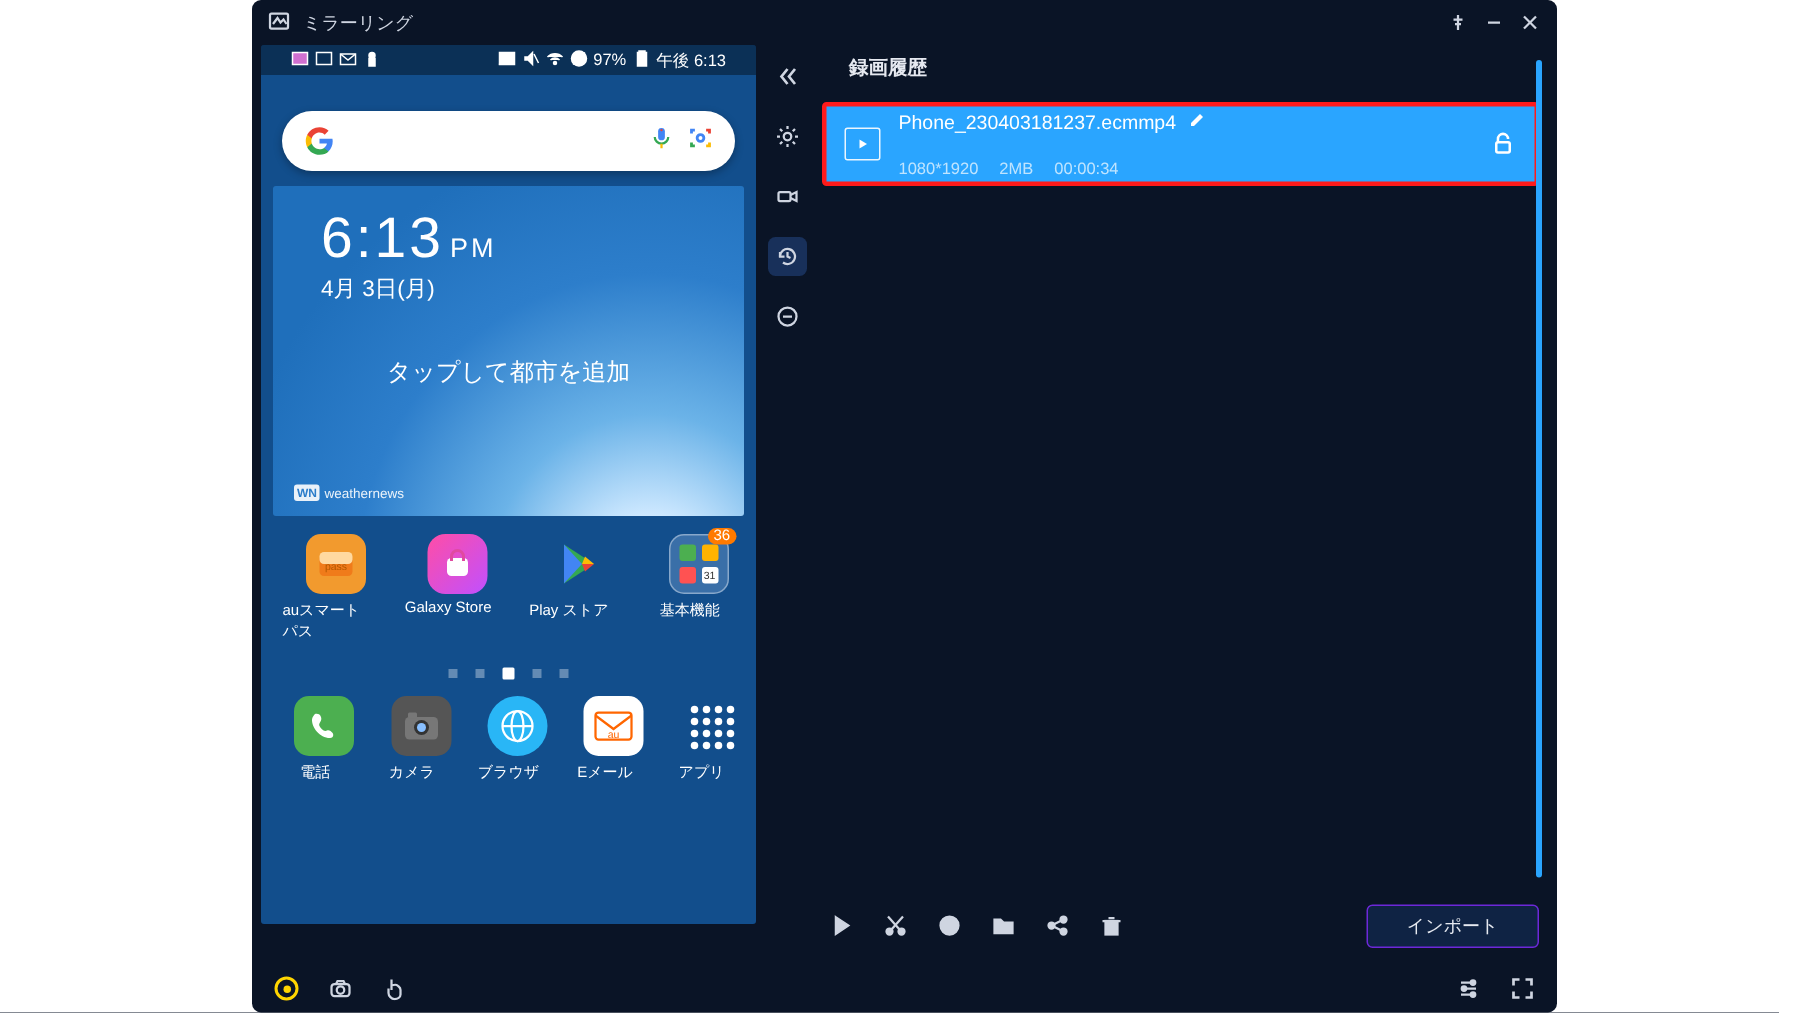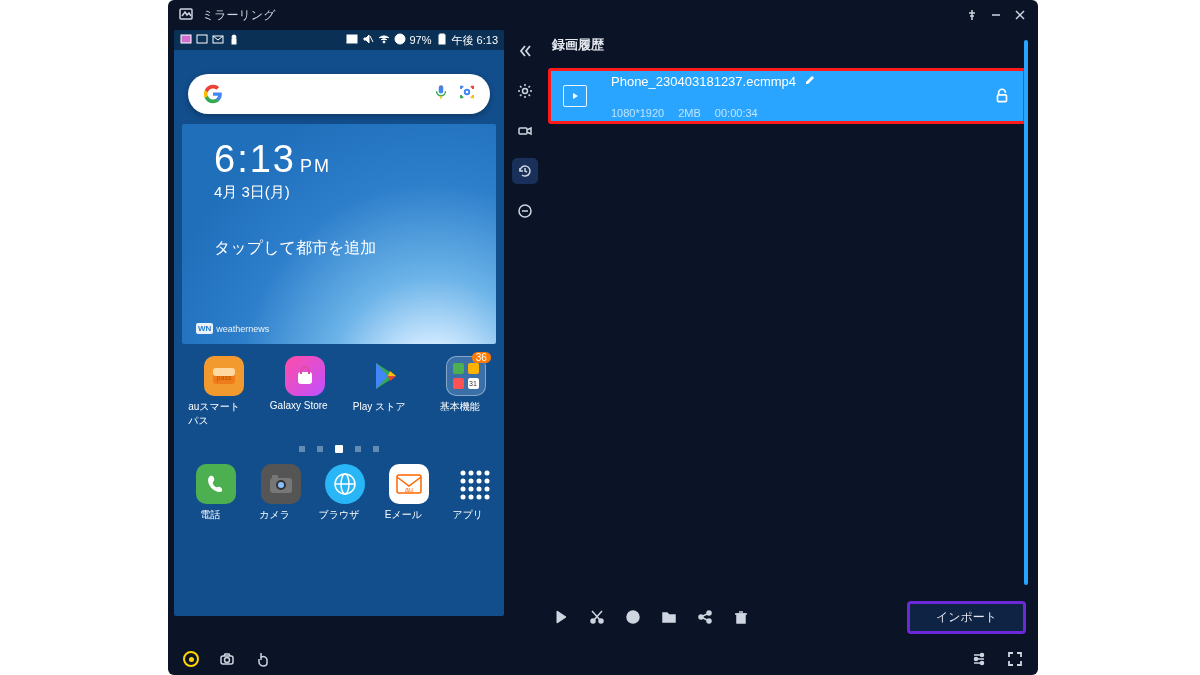--- a/index.html
+++ b/index.html
@@ -17,83 +17,83 @@
   .titlebar .winbtn { width:16px; height:16px; display:flex; align-items:center; justify-content:center; cursor:pointer; }
   .titlebar svg { stroke:#cfd5e1; fill:none; }
   
   .main { display:flex; height: calc(100% - 62px); }
   .phonewrap { width:340px; padding:0 6px; height:100%; }
   .phone {
     width: 330px; height: 586px; border-radius:2px; background: #124e8c;
     position:relative; overflow:hidden; color:#fff;
   }
   .statusbar {
-    height:20px; background: rgba(0,0,0,0.38); display:flex; align-items:center; padding:0 6px; font-size:11px;
+    height:20px; background: rgba(0,0,0,0.38); display:flex; align-items:center; padding:0 20px; font-size:11px;
     justify-content:space-between;
     text-align:right;
   }
   .statusbar .left, .statusbar .right { display:flex; gap:4px; align-items:center; }
   .statusbar svg { width:12px; height:12px; fill:#fff; stroke:#fff; }
   .Gsearch {
     margin: 24px 14px 10px 14px; height:40px; background:#fff; border-radius:22px;
     display:flex; align-items:center; padding:0 14px; gap:8px;
     box-shadow: 0 2px 6px rgba(0,0,0,0.3);
   }
   .Gsearch .logo { width:22px; height:22px; }
   .Gsearch .grow { flex:1; }
   .sky {
     margin:0 8px; height:220px; border-radius:2px;
     background: radial-gradient(ellipse at 80% 120%, #fff 0%, #cde8ff 12%, #6bb3e8 30%, #2d7ecb 55%, #1f6fbb 80%);
     padding:14px 32px; position:relative;
   }
   .clock { font-size:38px; font-weight:200; letter-spacing:2px; }
   .clock .pm { font-size:18px; margin-left:4px; }
   .date { font-size:15px; margin-top:2px; }
-  .tap-city { text-align:left; font-size:16px; margin-top:36px; }
+  .tap-city { text-align:center; font-size:16px; margin-top:36px; }
   .weathernews { position:absolute; left:14px; bottom:10px; font-size:9px; display:flex; align-items:center; gap:3px; opacity:.9;}
   .weathernews .wn { background:#fff; color:#2d7ecb; font-weight:bold; padding:1px 2px; border-radius:2px; font-size:8px;}
   .approw { display:flex; justify-content:space-around; margin:12px 4px 0; }
   .appcell { width:60px; display:flex; flex-direction:column; align-items:center; font-size:10px; gap:4px; cursor:pointer;}
   .appicon { width:40px; height:40px; border-radius:10px; display:flex; align-items:center; justify-content:center; position:relative;margin-left:12px;}
   .badge { position:absolute; top:-5px; right:-6px; background:#ff7a00; color:#fff; font-size:10px; border-radius:8px; padding:0 4px;}
   .pagedots { display:flex; justify-content:center; gap:12px; margin:18px 0 10px; }
   .pagedots .dot { width:6px; height:6px; background:rgba(255,255,255,.35); }
   .pagedots .dot.active { background:#fff; width:8px; height:8px; transform:translateY(-1px); border-radius:1px; }
   .dock { display:flex; justify-content:space-around; margin:4px 4px 0; }
   
   .rail { width:34px; display:flex; flex-direction:column; align-items:center; gap:14px; padding-top:8px; }
   .rail .ritem { width:26px; height:26px; display:flex; align-items:center; justify-content:center; cursor:pointer; border-radius:5px; }
   .rail .ritem.active { background:#18305a; }
   .rail svg { stroke:#cfd5e1; fill:none; width:16px; height:16px; }
   
   .panel { flex:1; padding:0 12px 0 6px; position:relative; }
-  .panel .heading { color:#e6e9f0; font-size:13px; font-weight:600; margin:6px 0 14px 4px; }
+  .panel .heading { color:#e6e9f0; font-size:13px; font-weight:600; margin:6px 0 14px 18px; }
   .record {
     border: 3px solid #ff1a1a; border-radius:3px;
-    height:56px; background:#2aa5ff; display:flex; align-items:center; color:#fff; padding:0 12px; gap:24px;
+    height:56px; background:#2aa5ff; display:flex; align-items:center; color:#fff; padding:0 12px; gap:12px;
     cursor:pointer;
     text-align:center;
   }
   .record .thumb { width:24px; height:22px; border:1.5px solid rgba(255,255,255,.9); border-radius:2px; display:flex; align-items:center; justify-content:center;}
   .record .info { flex:1; }
   .record .name { font-size:13px; display:flex; align-items:center; gap:8px;}
   .record .meta { font-size:11px; color:rgba(255,255,255,.7); display:flex; gap:14px; margin-top:18px;}
   .record .meta span { position:relative; }
   .record .lock { width:18px; height:18px; }
   .panel .scrollbar { position:absolute; right:10px; top:10px; bottom:58px; width:4px; background:#2aa5ff; border-radius:2px; }
   
   .panel-bottom {
     position:absolute; left:6px; right:12px; bottom:6px; height:40px;
     display:flex; align-items:center; gap:10px;
   }
   .actbtn { width:26px; height:26px; display:flex; align-items:center; justify-content:center; cursor:pointer; }
   .actbtn svg { stroke:#cfd5e1; fill:#cfd5e1; width:16px; height:16px; }
   .panel-bottom .spacer { flex:1; }
   .import {
-    border:3px solid #6d28d9; background:#0f2344; color:#e6e9f0; font-size:12px;
+    border:1px solid #6d28d9; background:#0f2344; color:#e6e9f0; font-size:12px;
     padding:5px 26px; border-radius:4px; cursor:pointer;
   }
   
   .bottombar {
     height:32px; display:flex; align-items:center; gap:14px; padding:0 12px;
   }
   .bottombar .bbtn { width:22px; height:22px; display:flex; align-items:center; justify-content:center; cursor:pointer;}
   .bottombar .bbtn svg { stroke:#cfd5e1; fill:none; width:16px; height:16px;}
   .bottombar .record-dot { width:16px; height:16px; border:2px solid #ffd500; border-radius:50%; display:flex; align-items:center; justify-content:center;}
   .bottombar .record-dot span { width:5px; height:5px; background:#ffd500; border-radius:50%; }

